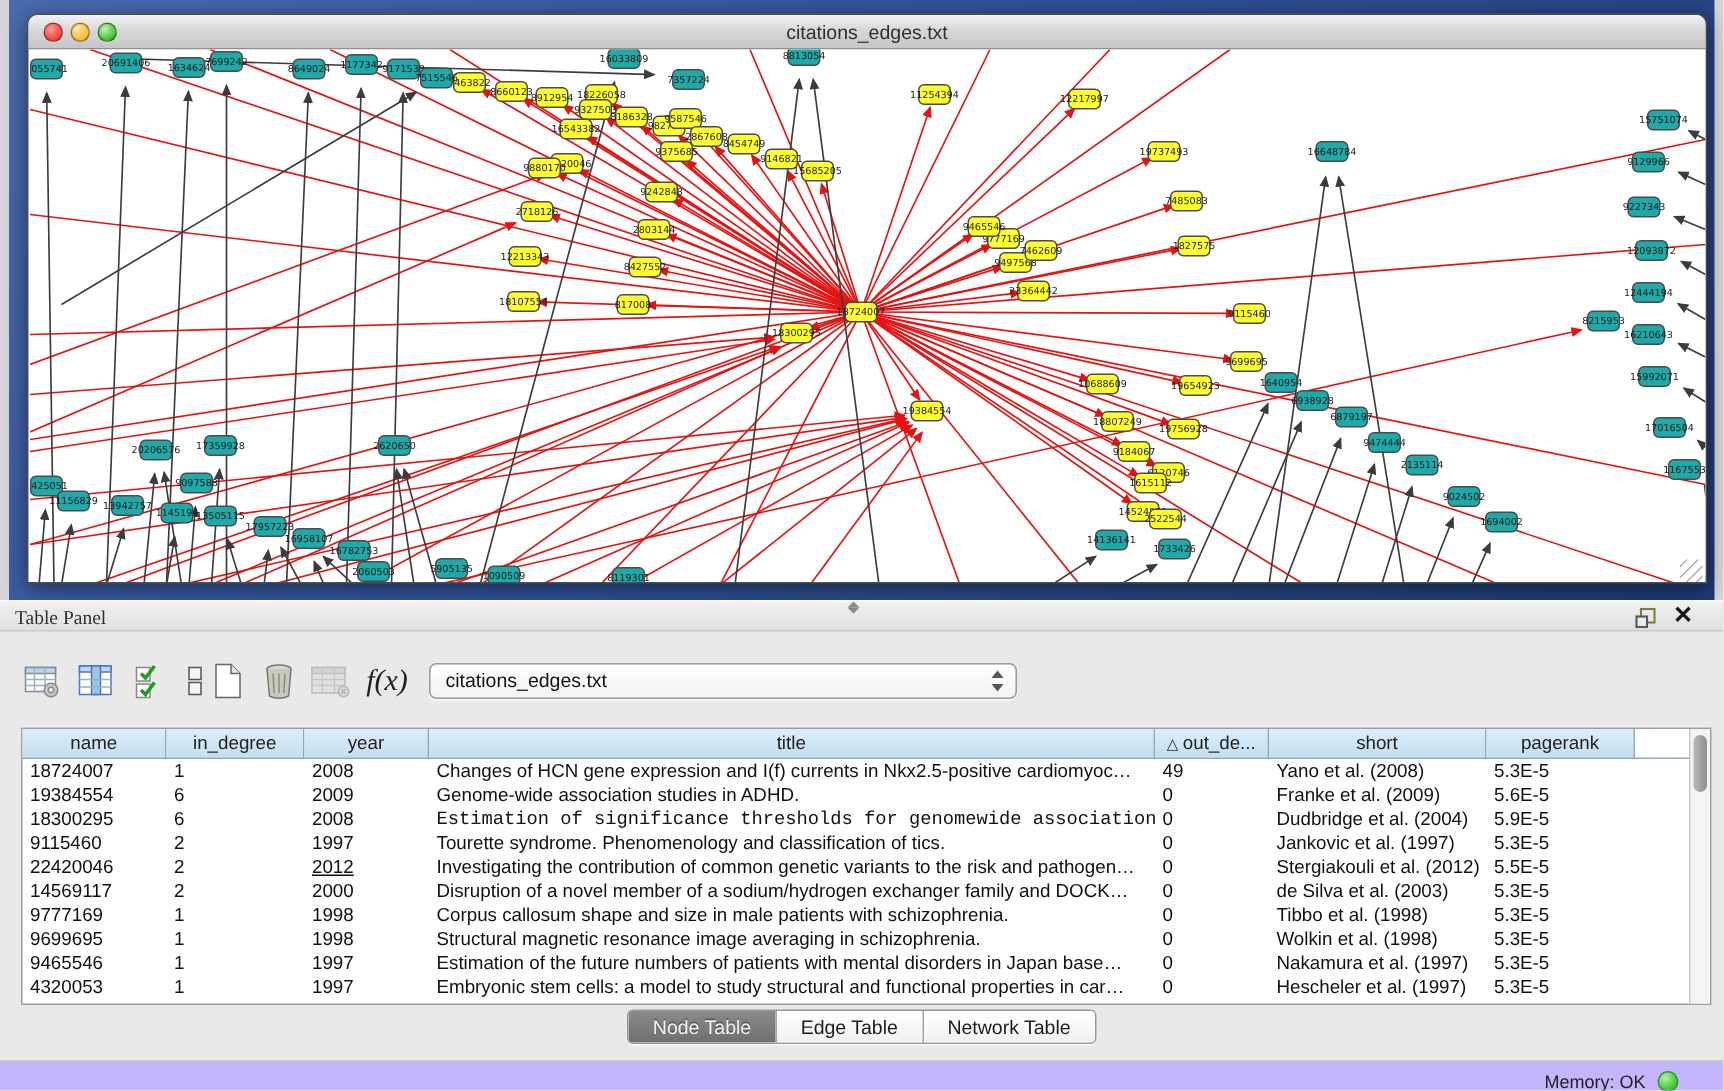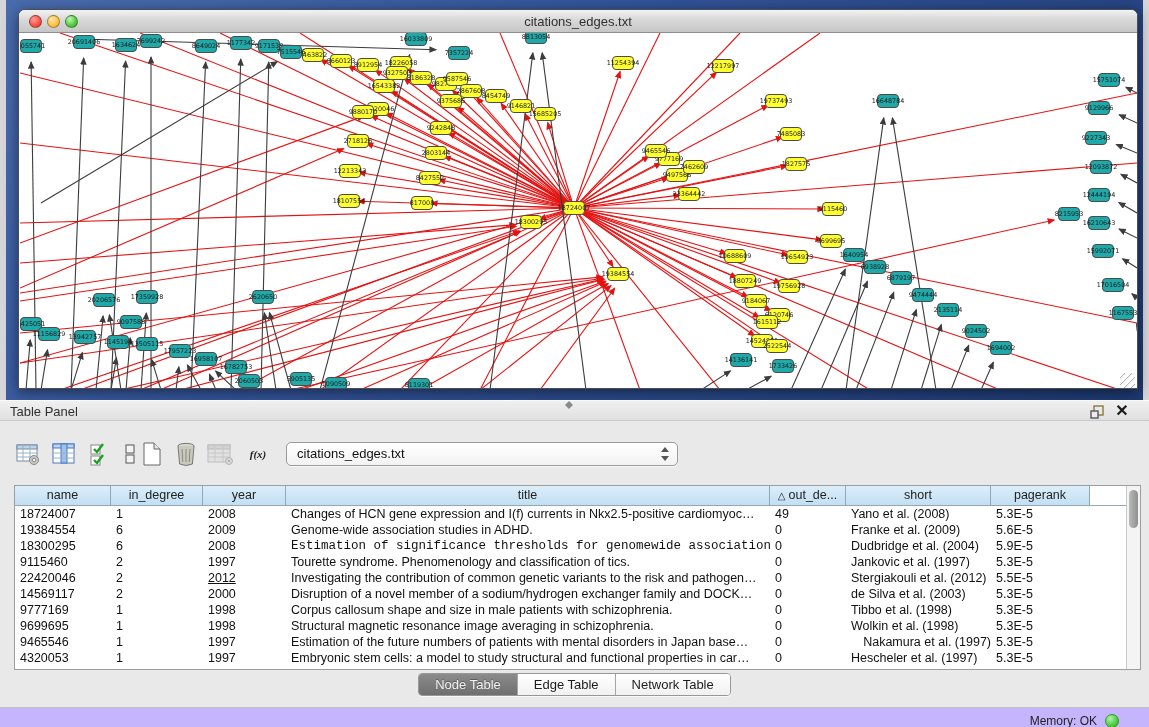--- a/index.html
+++ b/index.html
@@ -21,34 +21,34 @@
   .tl.red    { left:10px; background:radial-gradient(circle at 35% 30%, #ff9d97, #f75046 60%, #d33a30); }
   .tl.yellow { left:28px; background:radial-gradient(circle at 35% 30%, #ffe9a8, #fdbf44 60%, #dd9c22); }
   .tl.green  { left:46px; background:radial-gradient(circle at 35% 30%, #c4f4b4, #51c93f 60%, #2ea31f); }
   .net-canvas { position:absolute; left:1px; top:23px; width:1117px; height:357px; background:#ffffff; }
   .resize-grip { position:absolute; right:2px; bottom:2px; width:15px; height:15px;
                  background:repeating-linear-gradient(135deg, transparent 0 3px, #b5b5b5 3px 4px, #f2f2f2 4px 5px); }
 
   
   .table-panel { position:absolute; left:0; top:400px; width:1149px; height:327px; background:#e9e9e9; }
   .tp-header { position:absolute; left:0; top:0; width:100%; height:21px;
-               background:linear-gradient(#f0f0f0,#e0e0e0); border-top:1px solid #fbfbfb; border-bottom:1px solid #c9c9c9; }
+               background:linear-gradient(#f0f0f0,#e0e0e0); border-top:1px solid #fbfbfb; border-bottom:1px solid #c9c9c9;font-family:Liberation Serif, serif; }
   .tp-title { position:absolute; left:10px; top:0; line-height:21px; font-size:13px; color:#303030; }
   .tp-float { position:absolute; right:44px; top:3px; width:16px; height:16px; cursor:pointer; }
   .tp-close { position:absolute; right:18px; top:1px; width:18px; height:18px; font-size:16px; font-weight:bold;
               color:#1a1a1a; text-align:center; line-height:18px; cursor:pointer; }
   .divider-handle { position:absolute; left:563px; top:-1px; width:14px; height:8px; }
   .divider-handle:before { content:""; position:absolute; left:2px; top:1px;
       border-left:4px solid transparent; border-right:4px solid transparent; border-bottom:4px solid #8a8a8a; }
   .divider-handle:after { content:""; position:absolute; left:2px; bottom:-1px;
       border-left:4px solid transparent; border-right:4px solid transparent; border-top:4px solid #8a8a8a; }
 
   .toolbar { position:absolute; left:0; top:34px; width:100%; height:40px; }
   .tbtn { position:absolute; top:6px; width:28px; height:28px; display:flex; align-items:center; justify-content:center; cursor:pointer; }
-  .fx { font-family:"Liberation Serif", serif; font-style:italic; font-weight:bold; font-size:11px; color:#222; }
+  .fx { font-family:"Liberation Serif", serif; font-style:italic; font-weight:normal; font-size:20px; color:#222; }
   .combo { position:absolute; left:286px; top:8px; width:392px; height:24px; background:linear-gradient(#ffffff,#f2f2f2);
            border:1px solid #9b9b9b; border-radius:5px; font-size:13px; color:#111; line-height:22px;
            padding-left:10px; cursor:pointer; box-shadow:0 1px 1px rgba(255,255,255,.8); }
   .combo-arrows { position:absolute; right:7px; top:3px; width:10px; height:16px; }
   .combo-arrows:before { content:""; position:absolute; left:1px; top:1px;
       border-left:4px solid transparent; border-right:4px solid transparent; border-bottom:5px solid #555; }
   .combo-arrows:after { content:""; position:absolute; left:1px; bottom:1px;
       border-left:4px solid transparent; border-right:4px solid transparent; border-top:5px solid #555; }
 
   .grid-wrap { position:absolute; left:14px; top:85px; width:1127px; height:185px; background:#ffffff; border:1px solid #9d9d9d; }
@@ -780,21 +780,21 @@
           <div class="td" style="width: 76px;">0</div>
           <div class="td" style="width: 145px;">Wolkin et al. (1998)</div>
           <div class="td" style="width: 99px;">5.3E-5</div>
         </div>
         <div class="tr">
           <div class="td" style="width: 96px;">9465546</div>
           <div class="td" style="width: 92px;">1</div>
           <div class="td" style="width: 83px;">1997</div>
           <div class="td" style="width: 484px;">Estimation of the future numbers of patients with mental disorders in Japan base…</div>
           <div class="td" style="width: 76px;">0</div>
-          <div class="td" style="width: 145px; text-align: right;">Nakamura et al. (1997)</div>
+          <div class="td" style="width: 145px;">Nakamura et al. (1997)</div>
           <div class="td" style="width: 99px;">5.3E-5</div>
         </div>
         <div class="tr">
           <div class="td" style="width: 96px;">4320053</div>
           <div class="td" style="width: 92px;">1</div>
           <div class="td" style="width: 83px;">1997</div>
           <div class="td" style="width: 484px;">Embryonic stem cells: a model to study structural and functional properties in car…</div>
           <div class="td" style="width: 76px;">0</div>
           <div class="td" style="width: 145px;">Hescheler et al. (1997)</div>
           <div class="td" style="width: 99px;">5.3E-5</div>

